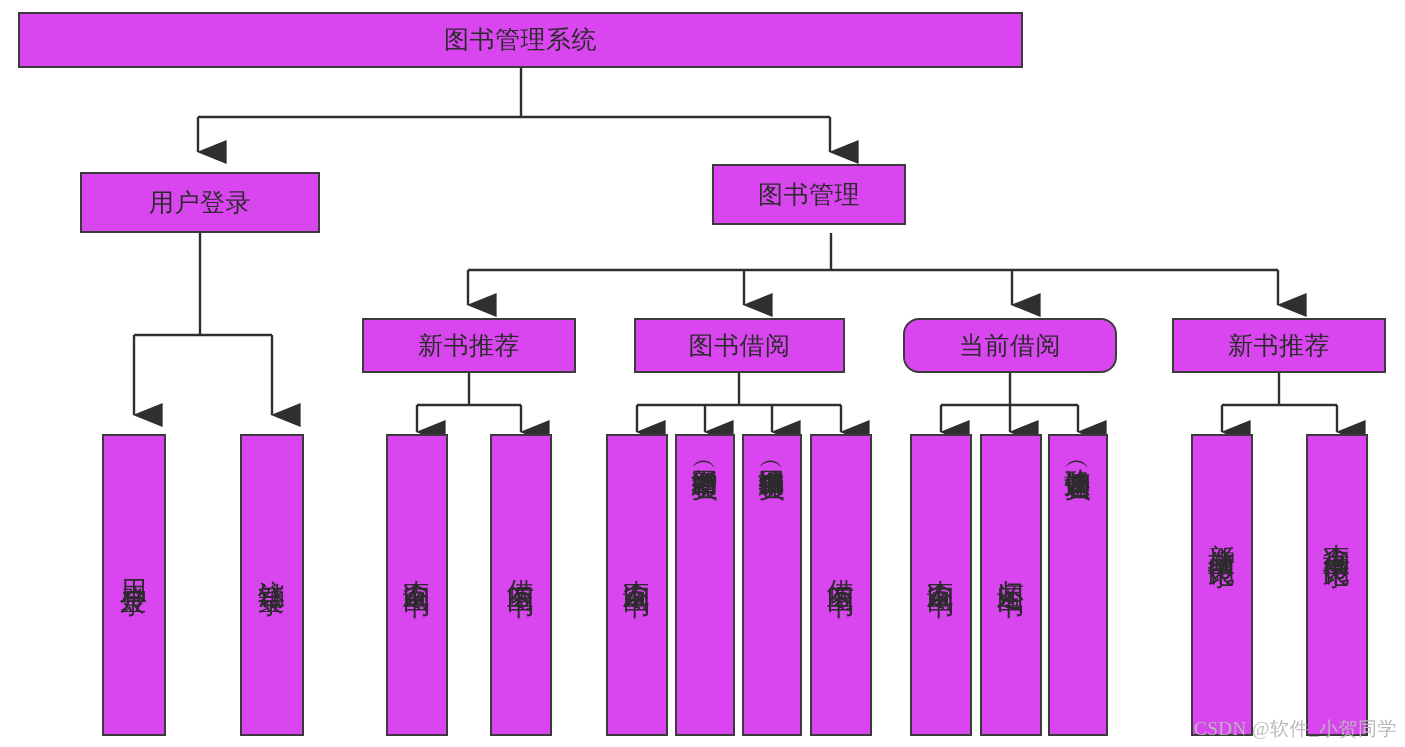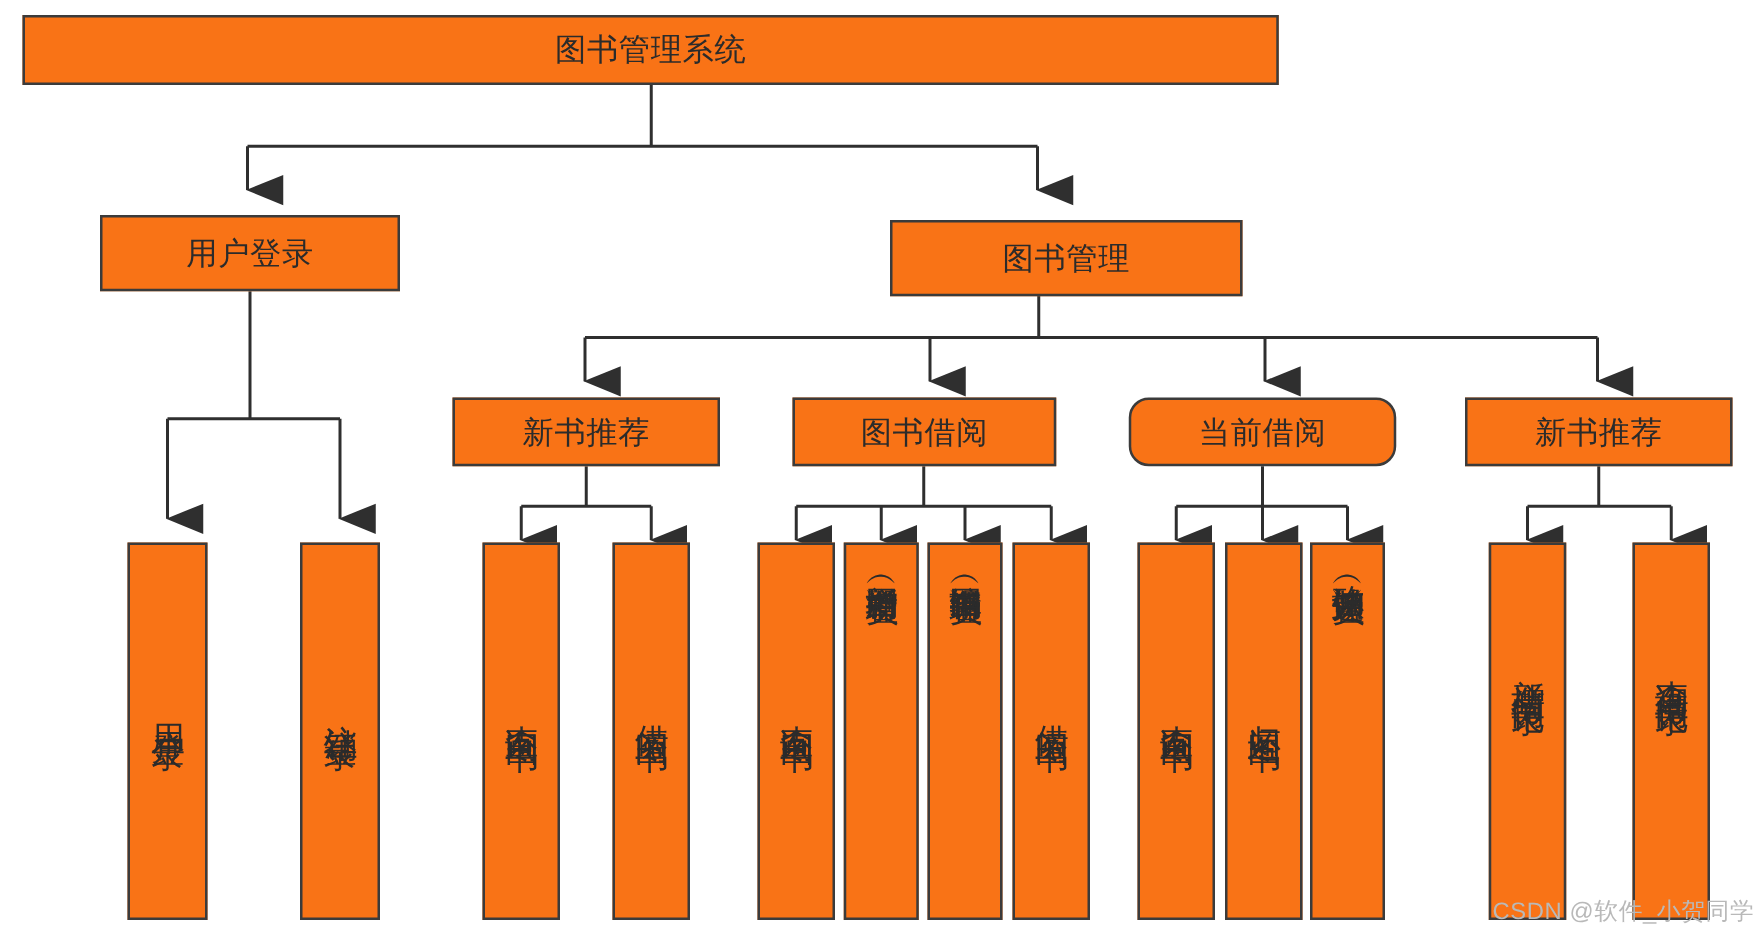--- a/index.html
+++ b/index.html
@@ -24,21 +24,21 @@
     left: 0;
     top: 0;
     width: 1405px;
     height: 747px;
     pointer-events: none;
   }
   .node {
     position: absolute;
     box-sizing: border-box;
     border: 2px solid #3b3b3b;
-    background: #f97316;
+    background: #d946ef;
     display: flex;
     align-items: center;
     justify-content: center;
     overflow: hidden;
   }
   .node .node-label {
     display: block;
     text-align: center;
     line-height: 1.12;
     color: #2b2b2b;
@@ -77,21 +77,21 @@
   }
   .node-v.mid4 .node-label {
     margin-top: 8px;
   }
   .watermark {
     position: absolute;
     font-size: 19px;
     color: #b9b9b9;
     letter-spacing: 0.5px;
     white-space: nowrap;
-    font-family: Liberation Sans, sans-serif;
+    font-family: Liberation Serif, serif;
   }
 </style>
 </head>
 <body>
 
 <div id="diagram-root">
 
   <svg id="edge-layer" viewBox="0 0 1405 747" xmlns="http://www.w3.org/2000/svg">
     <defs>
       <marker id="arrow" viewBox="0 0 12 14" refX="6" refY="13" markerWidth="11" markerHeight="13" orient="auto">
@@ -142,21 +142,21 @@
     </g>
   </svg>
 
   <div class="node node-h node-root" style="left:18px; top:12px; width:1005px; height:56px;">
     <span class="node-label">图书管理系统</span>
   </div>
 
   <div class="node node-h" style="left:80px; top:172px; width:240px; height:61px;">
     <span class="node-label">用户登录</span>
   </div>
-  <div class="node node-h" style="left:712px; top:176px; width:282px; height:61px;align-items:center;">
+  <div class="node node-h" style="left:712px; top:164px; width:194px; height:61px;align-items:center;">
     <span class="node-label">图书管理</span>
   </div>
 
   <div class="node node-h" style="left:634px; top:318px; width:211px; height:55px;">
     <span class="node-label">图书借阅</span>
   </div>
   <div class="node node-h" style="left:362px; top:318px; width:214px; height:55px;">
     <span class="node-label">新书推荐</span>
   </div>
   <div class="node node-h" style="left:903px; top:318px; width:214px; height:55px;border-radius:16px;">

